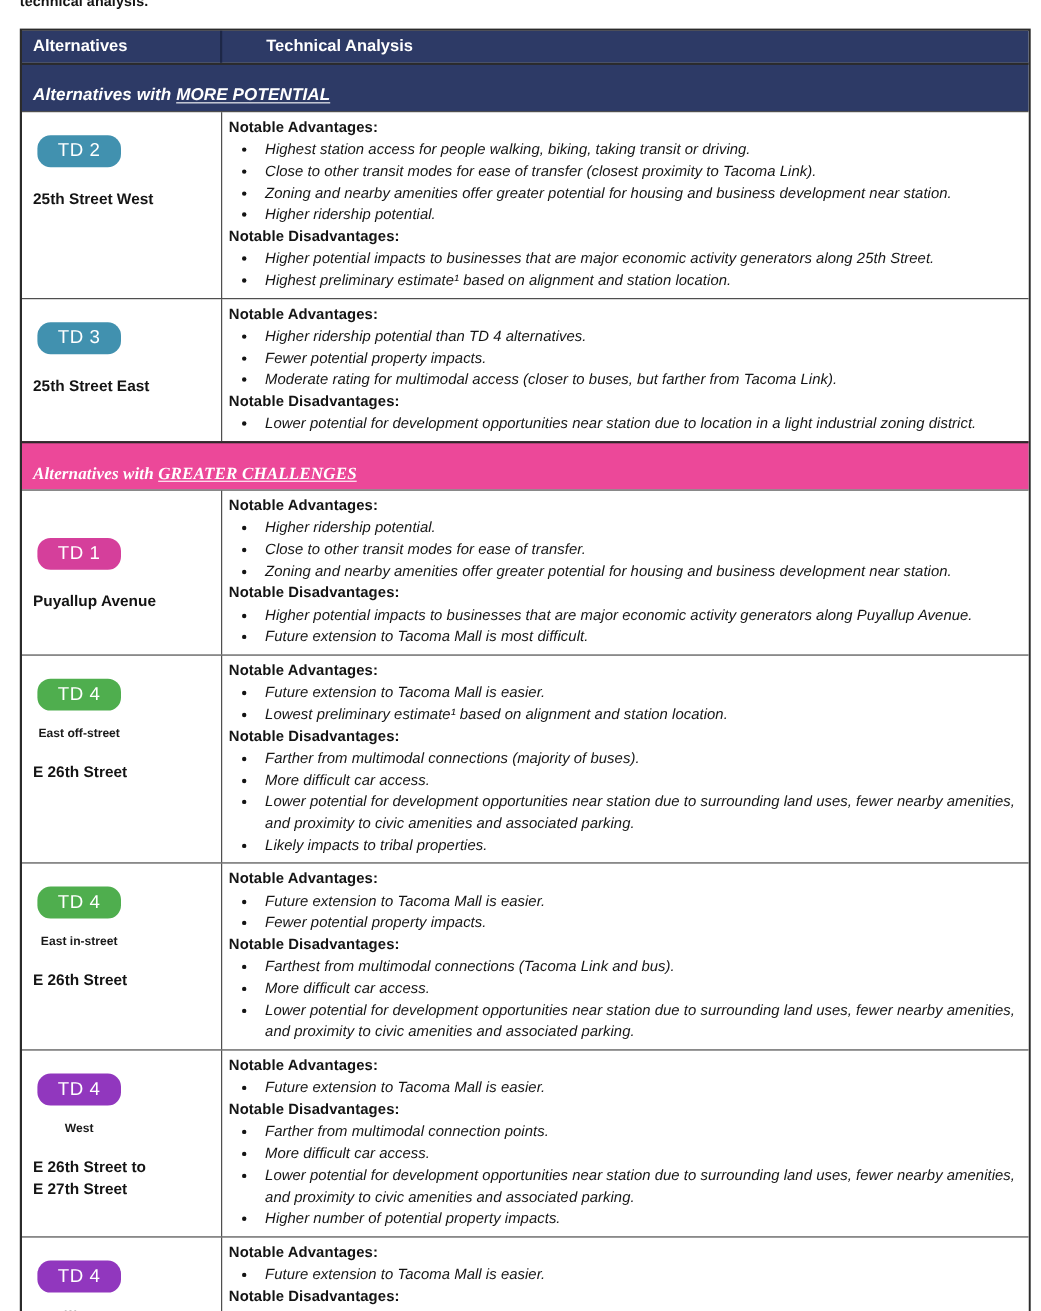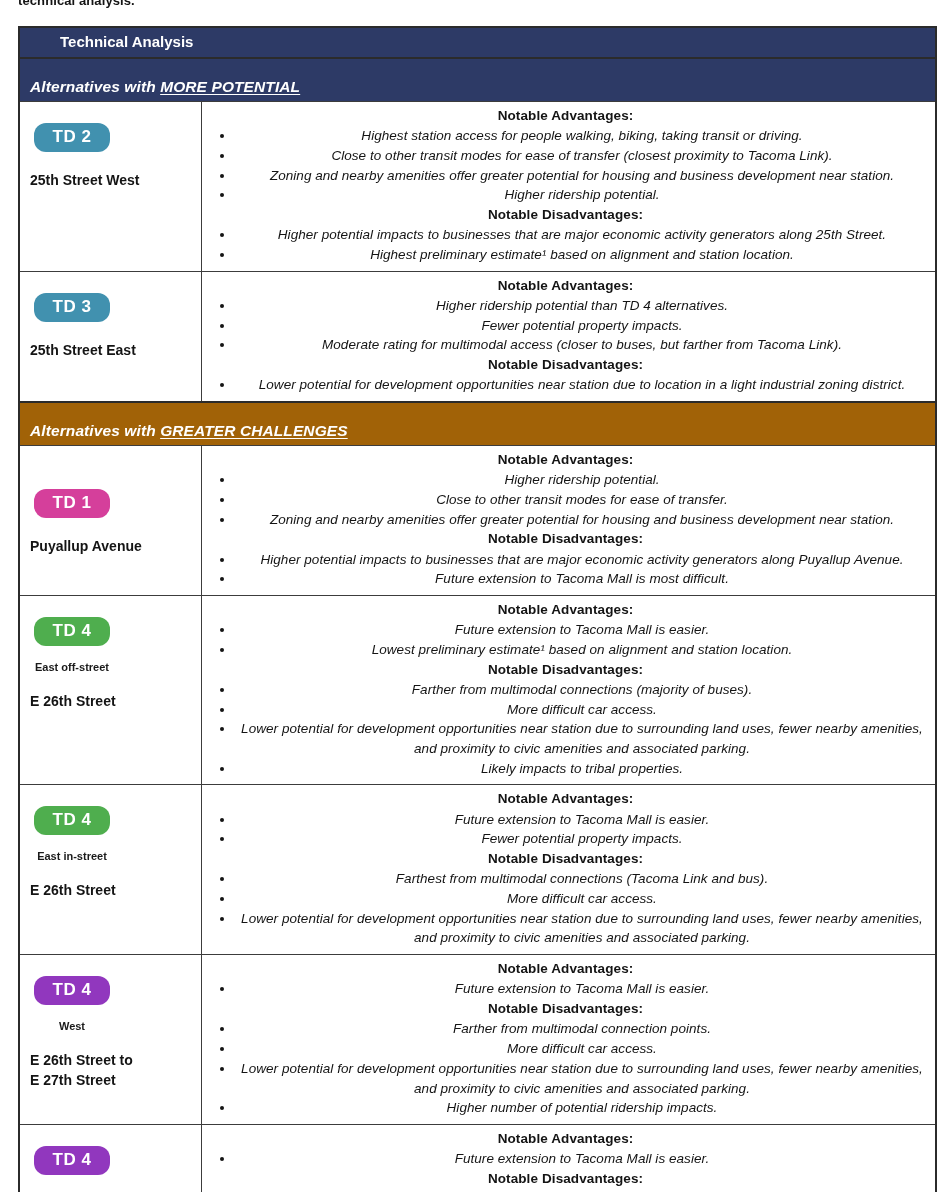--- a/index.html
+++ b/index.html
@@ -52,37 +52,37 @@
   .sec-em { text-decoration: underline; text-underline-offset: 2px; }
 
   .row { display: flex; border-top: 1.6px solid #3c3c3c; background: #fff; }
   .cell-left {
     flex: 0 0 182px;
     border-right: 1.6px solid #3c3c3c;
     padding: 6px 8px 8px 10px;
     display: flex;
     flex-direction: column;
   }
-  .cell-right { flex: 1; padding: 4px 12px 6px 6px; text-align: center; }
+  .cell-right { flex: 1; padding: 4px 12px 6px 6px; }
 
   .badge-wrap {
     margin-top: 15px;
     margin-left: 4px;
     width: max-content;
     display: flex;
     flex-direction: column;
     align-items: center;
   }
   .badge {
     width: 76px;
     padding: 4px 0 5px 0;
     text-align: center;
     border-radius: 12px;
     color: #ffffff;
-    font-weight: 700;
+    font-weight: 400;
     font-size: 17px;
     letter-spacing: 0.5px;
   }
   .badge-sub {
     font-size: 11px;
     font-weight: 700;
     margin-top: 15px;
     color: #1a1a1a;
     white-space: nowrap;
   }
@@ -119,20 +119,21 @@
 <body>
 
 <div class="page">
 
   <div class="intro-wrap">
     <div class="intro">technical analysis.</div>
   </div>
 
   <div class="doc-table">
     <div class="thead" style="background: rgb(45, 58, 102);">
+      <div class="th col-alt">Alternatives</div>
       <div class="th col-ta">Technical Analysis</div>
     </div>
     <div id="table-body">
         <div class="section-header" style="background: rgb(45, 58, 102);"><span class="sec-prefix">Alternatives with </span><span class="sec-em">MORE POTENTIAL</span></div>
         <div class="row">
           <div class="cell-left">
             <div class="badge-wrap">
               <div class="badge" style="background: rgb(65, 145, 175);">TD 2</div>
             </div>
             <div class="location">25th Street West</div>
@@ -165,21 +166,21 @@
               <li>Higher ridership potential than TD 4 alternatives.</li>
               <li>Fewer potential property impacts.</li>
               <li>Moderate rating for multimodal access (closer to buses, but farther from Tacoma Link).</li>
             </ul>
             <div class="sec-heading">Notable Disadvantages:</div>
             <ul class="bullets">
               <li>Lower potential for development opportunities near station due to location in a light industrial zoning district.</li>
             </ul>
           </div>
         </div>
-        <div class="section-header" style="background: #a16207;"><span class="sec-prefix">Alternatives with </span><span class="sec-em">GREATER CHALLENGES</span></div>
+        <div class="section-header" style="background: #ec4899; font-family: Liberation Serif, serif;"><span class="sec-prefix">Alternatives with </span><span class="sec-em">GREATER CHALLENGES</span></div>
         <div class="row">
           <div class="cell-left">
             <div class="badge-wrap">
               <div class="badge" style="background: rgb(213, 63, 155); margin-top: 22px;">TD 1</div>
             </div>
             <div class="location">Puyallup Avenue</div>
           </div>
           <div class="cell-right">
             <div class="sec-heading">Notable Advantages:</div>
             <ul class="bullets">
@@ -250,21 +251,21 @@
           <div class="cell-right">
             <div class="sec-heading">Notable Advantages:</div>
             <ul class="bullets">
               <li>Future extension to Tacoma Mall is easier.</li>
             </ul>
             <div class="sec-heading">Notable Disadvantages:</div>
             <ul class="bullets">
               <li>Farther from multimodal connection points.</li>
               <li>More difficult car access.</li>
               <li>Lower potential for development opportunities near station due to surrounding land uses, fewer nearby amenities, and proximity to civic amenities and associated parking.</li>
-              <li>Higher number of potential ridership impacts.</li>
+              <li>Higher number of potential property impacts.</li>
             </ul>
           </div>
         </div>
         <div class="row">
           <div class="cell-left">
             <div class="badge-wrap">
               <div class="badge" style="background: rgb(145, 55, 190);">TD 4</div>
               <div class="badge-sub">West</div>
             </div>
             <div class="location">E 27th Street</div>

